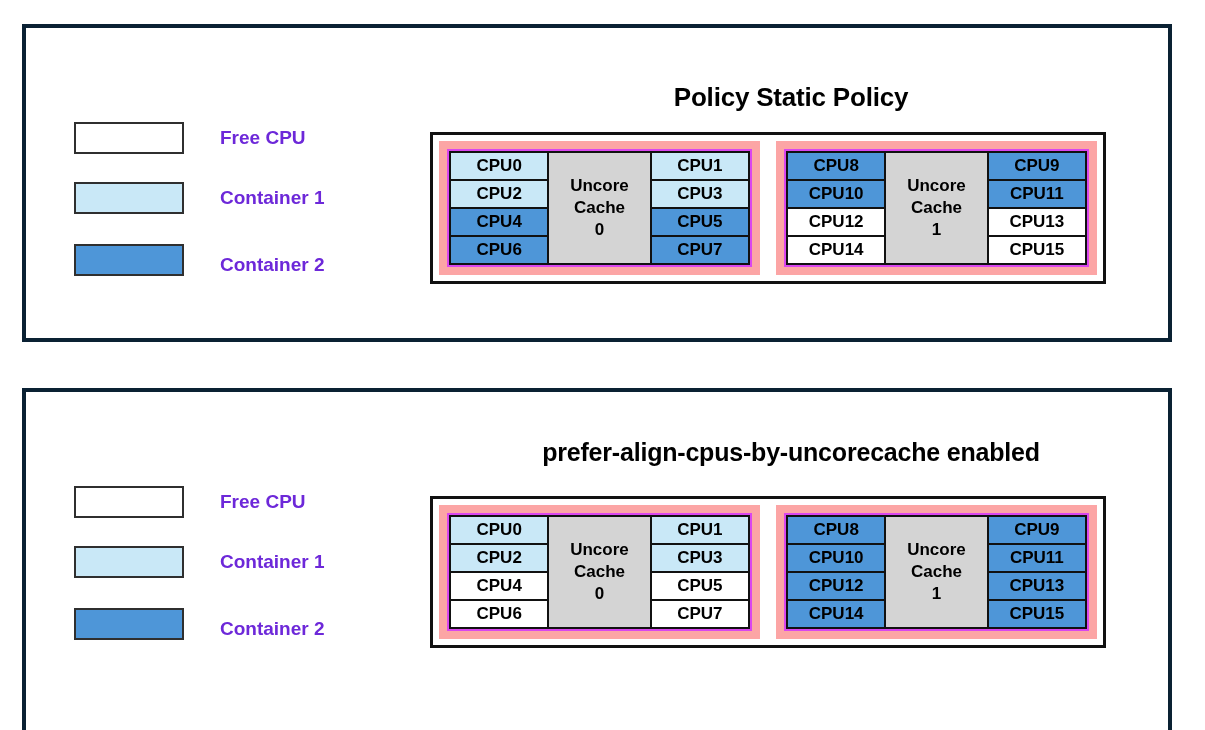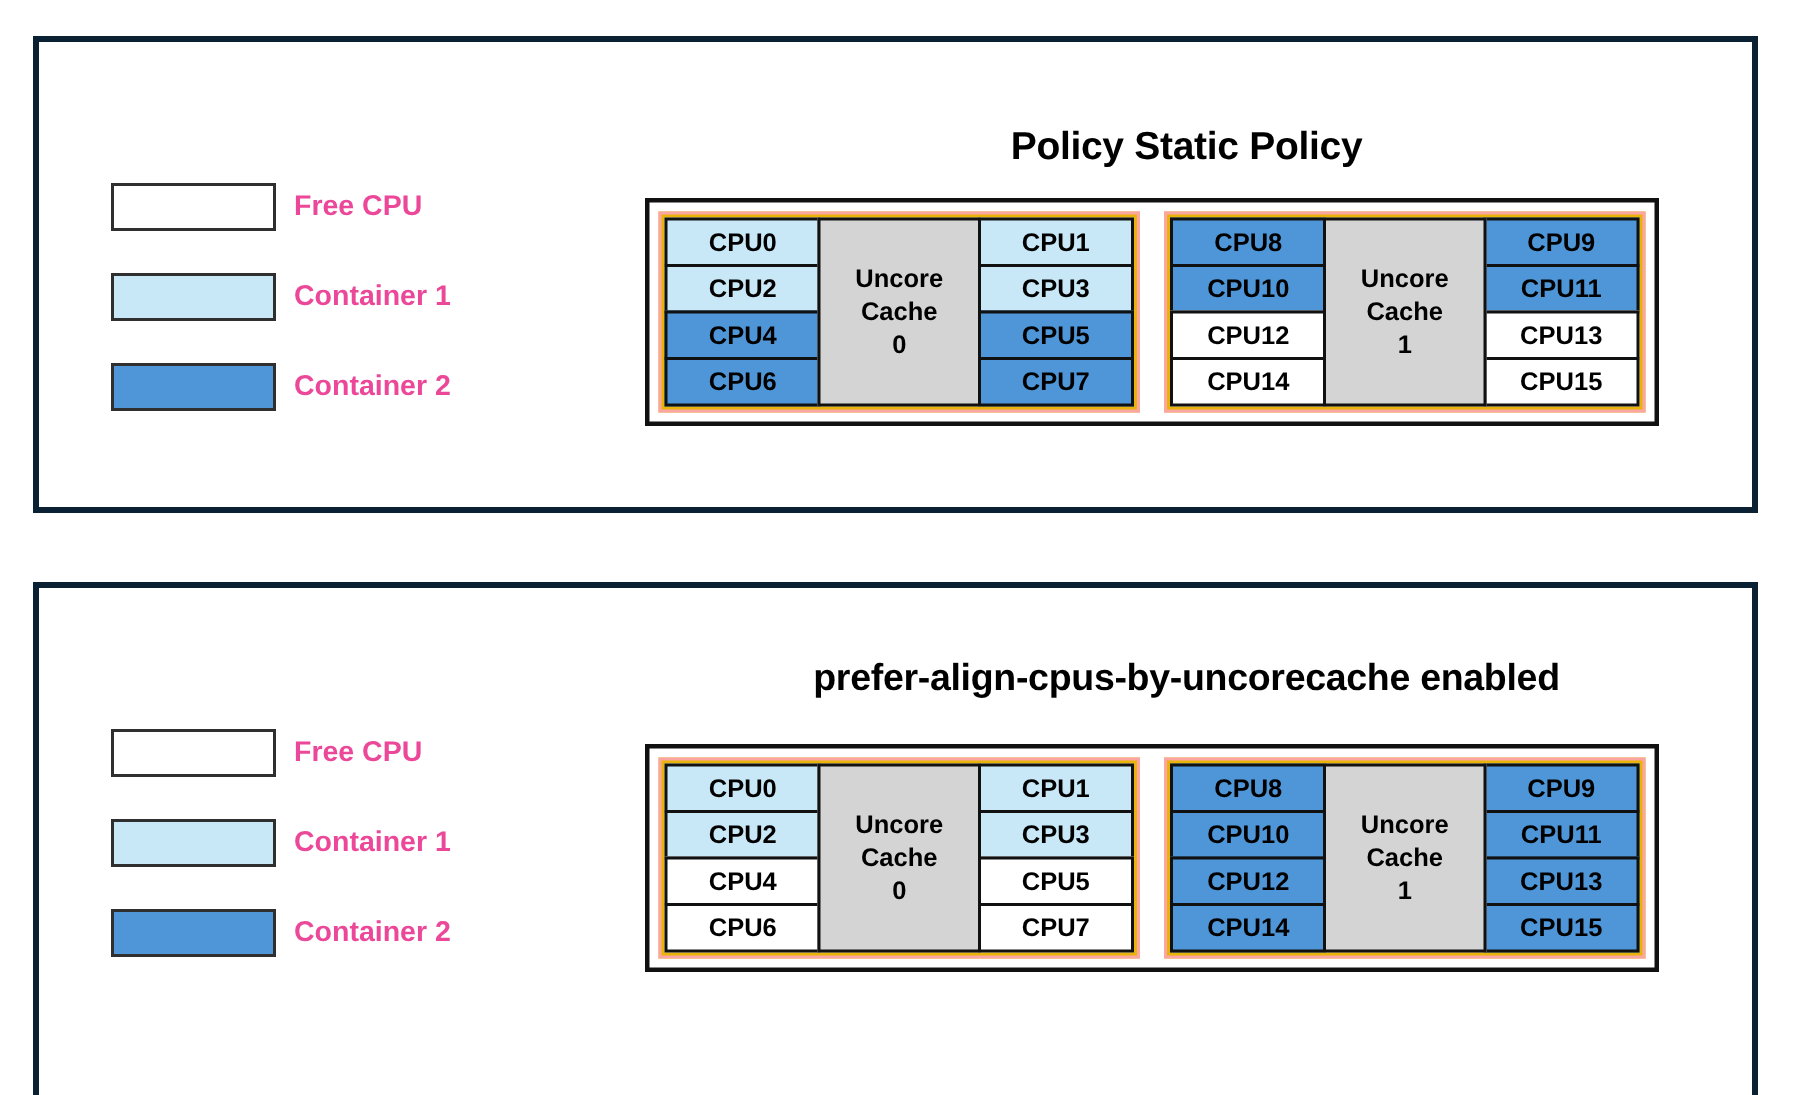--- a/index.html
+++ b/index.html
@@ -31,33 +31,33 @@
     position: absolute;
     left: 48px;
     top: 92px;
   }
   .legend-row {
     display: flex;
     align-items: center;
     height: 36px;
     margin-bottom: 24px;
   }
-  .legend-row:last-child { margin-bottom: 0; }
+  .legend-row:last-child { margin-bottom: 0; align-items: flex-end; }
   .legend-swatch {
     width: 110px;
     height: 32px;
     border: 2px solid #2f2f2f;
     box-sizing: border-box;
     flex: 0 0 auto;
   }
   .legend-label {
-    margin-left: 12px;
+    margin-left: 36px;
     font-size: 19px;
     font-weight: bold;
-    color: #ec4899;
+    color: #6d28d9;
     white-space: nowrap;
   }
 
   
   .diagram-title {
     position: absolute;
     top: 54px;
     left: 400px;
     width: 730px;
     text-align: center;
@@ -79,23 +79,23 @@
     width: 676px;
     height: 152px;
     border: 3px solid #111111;
     box-sizing: border-box;
     background: #ffffff;
     padding: 6px;
     display: flex;
     gap: 16px;
   }
   .socket {
-    border: 2px solid #fca5a5;
-    box-sizing: border-box;
-    background: #eab308;
+    border: 8px solid #fca5a5;
+    box-sizing: border-box;
+    background: #d946ef;
     display: flex;
     flex: 1 1 0;
     padding: 2px;
   }
   .cpu-col {
     display: flex;
     flex-direction: column;
     flex: 1 1 0;
     min-width: 0;
   }

